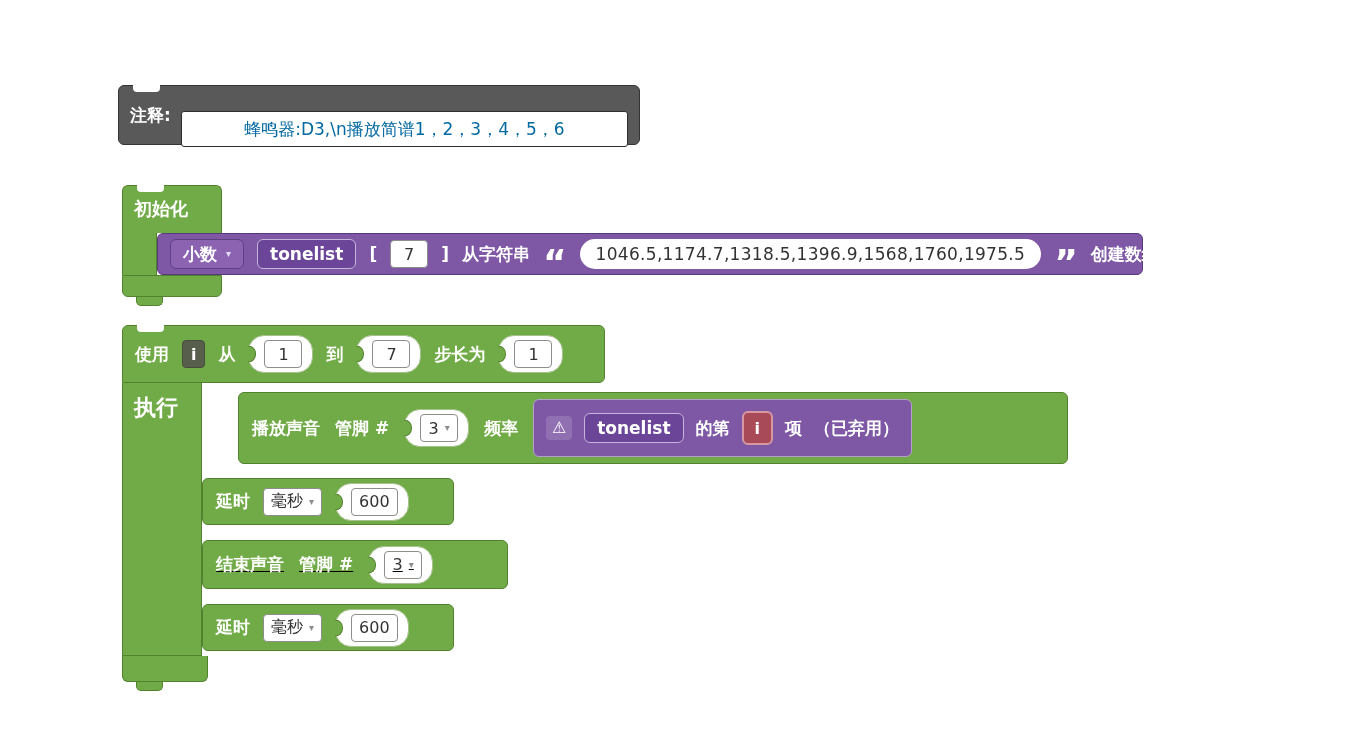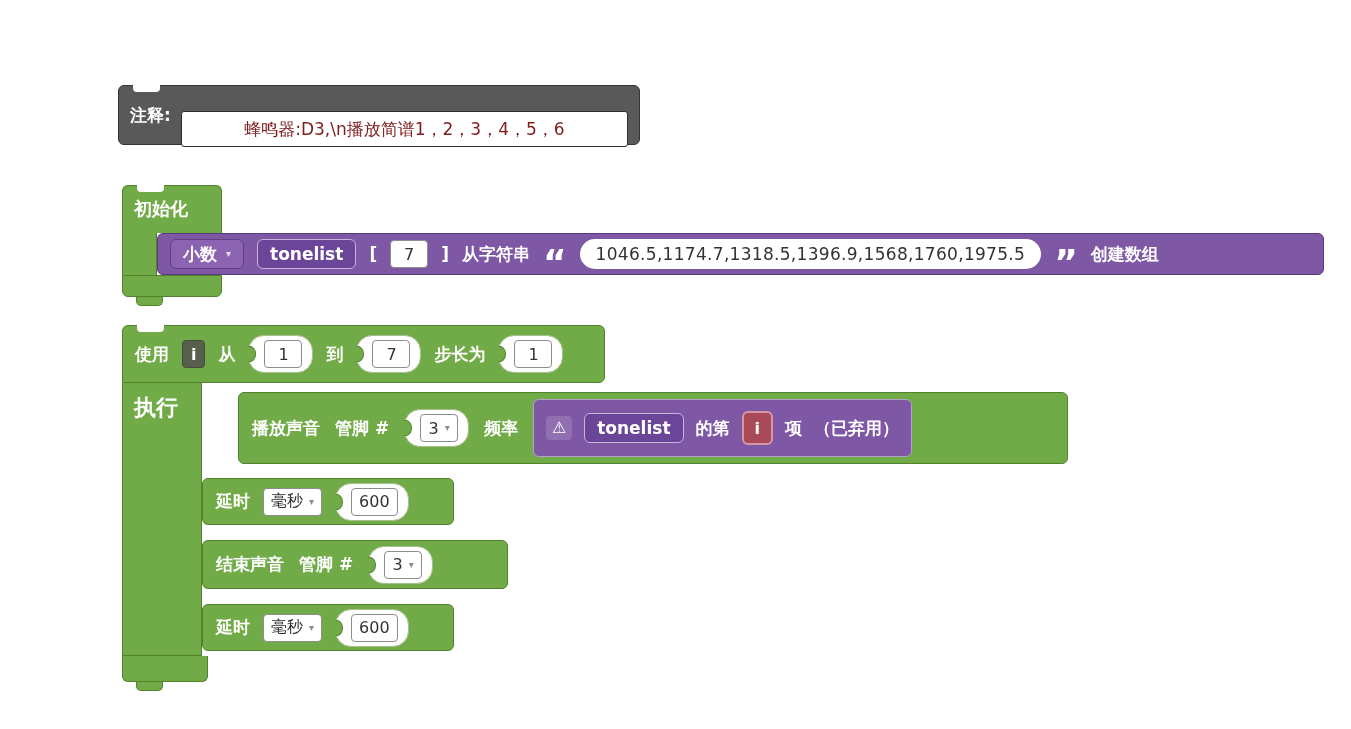--- a/index.html
+++ b/index.html
@@ -11,21 +11,21 @@
 
   
   .green{background:#71ab47;border:1px solid #53822f;}
   .purple{background:#7e57a5;border:1px solid #563a7d;}
   .comment{background:#595959;border:1px solid #343434;border-radius:6px;display:flex;align-items:center;gap:10px;padding:0 11px;}
 
   .notch{position:absolute;top:-1px;left:14px;width:27px;height:7px;background:#ffffff;border-radius:0 0 4px 4px;}
   .bump{border-radius:0 0 5px 5px;}
 
   .txtfield{background:#fff;border:1px solid #2e2e2e;border-radius:3px;height:34px;display:flex;align-items:center;justify-content:center;
-            padding:0 10px;color:#7f1d1d;font-size:17px;font-weight:400;white-space:nowrap;overflow:hidden;margin-top:28px;}
+            padding:0 10px;color:#0369a1;font-size:17px;font-weight:400;white-space:nowrap;overflow:hidden;margin-top:28px;}
 
   
   .vslot{position:relative;background:#fff;border:1px solid #a6bf8e;border-radius:16px;height:36px;display:flex;align-items:center;padding:0 10px 0 15px;}
   .vslot::before{content:"";position:absolute;left:-1px;top:50%;transform:translateY(-50%);width:7px;height:15px;
                  background:#71ab47;border:1px solid #53822f;border-left:none;border-radius:0 8px 8px 0;}
 
   .num-field{background:#fff;border:1px solid #8d8d8d;border-radius:4px;height:26px;min-width:22px;padding:0 7px;
              display:flex;align-items:center;justify-content:center;color:#333;font-size:16px;font-weight:400;white-space:nowrap;gap:6px;}
   .tri{font-size:10px;color:#8d8d8d;line-height:1;}
 
@@ -59,21 +59,21 @@
 
   <div class="abs" style="left:122px;top:185px;width:1160px;height:126px;">
     <div class="abs green" style="left:0;top:0;width:100px;height:48px;border-radius:6px 6px 0 0;border-bottom:none;">
       <div class="notch"></div>
       <span class="blk-txt" style="position:absolute;left:11px;top:11px;font-size:18px;text-align:center;">初始化</span>
     </div>
     <div class="abs green" style="left:0;top:48px;width:35px;height:42px;border-top:none;border-bottom:none;"></div>
     <div class="abs green" style="left:0;top:90px;width:100px;height:22px;border-radius:0 0 6px 6px;"></div>
     <div class="abs green bump" style="left:14px;top:112px;width:27px;height:9px;border-top:none;"></div>
 
-    <div class="abs purple flexrow" style="left:35px;top:48px;width:1167px;height:42px;border-radius:6px;gap:13px;padding:0 12px;">
+    <div class="abs purple flexrow" style="left:35px;top:48px;width:986px;height:42px;border-radius:6px;gap:13px;padding:0 12px;">
       <span class="chip chip-dd">
         <span>小数</span>
         <span class="tri">▾</span>
       </span>
       <span class="chip">tonelist</span>
       <span class="blk-txt">[</span>
       <span class="num-field">7</span>
       <span class="blk-txt">]</span>
       <span class="blk-txt">从字符串</span>
       <span class="bigquote">“</span>
@@ -135,21 +135,21 @@
       <span class="blk-txt">延时</span>
       <span class="num-field">
         <span>毫秒</span>
         <span class="tri">▾</span>
       </span>
       <span class="vslot">
         <span class="num-field">600</span>
       </span>
     </div>
 
-    <div class="abs green flexrow" style="left:80px;top:215px;width:306px;height:49px;border-radius:6px;gap:15px;padding:0 13px;">
+    <div class="abs green flexrow" style="left:80px;top:215px;width:306px;height:49px;border-radius:6px;gap:15px;padding:0 13px;text-decoration:underline;">
       <span class="blk-txt">结束声音</span>
       <span class="blk-txt">管脚 #</span>
       <span class="vslot">
         <span class="num-field">
           <span>3</span>
           <span class="tri">▾</span>
         </span>
       </span>
     </div>
 

